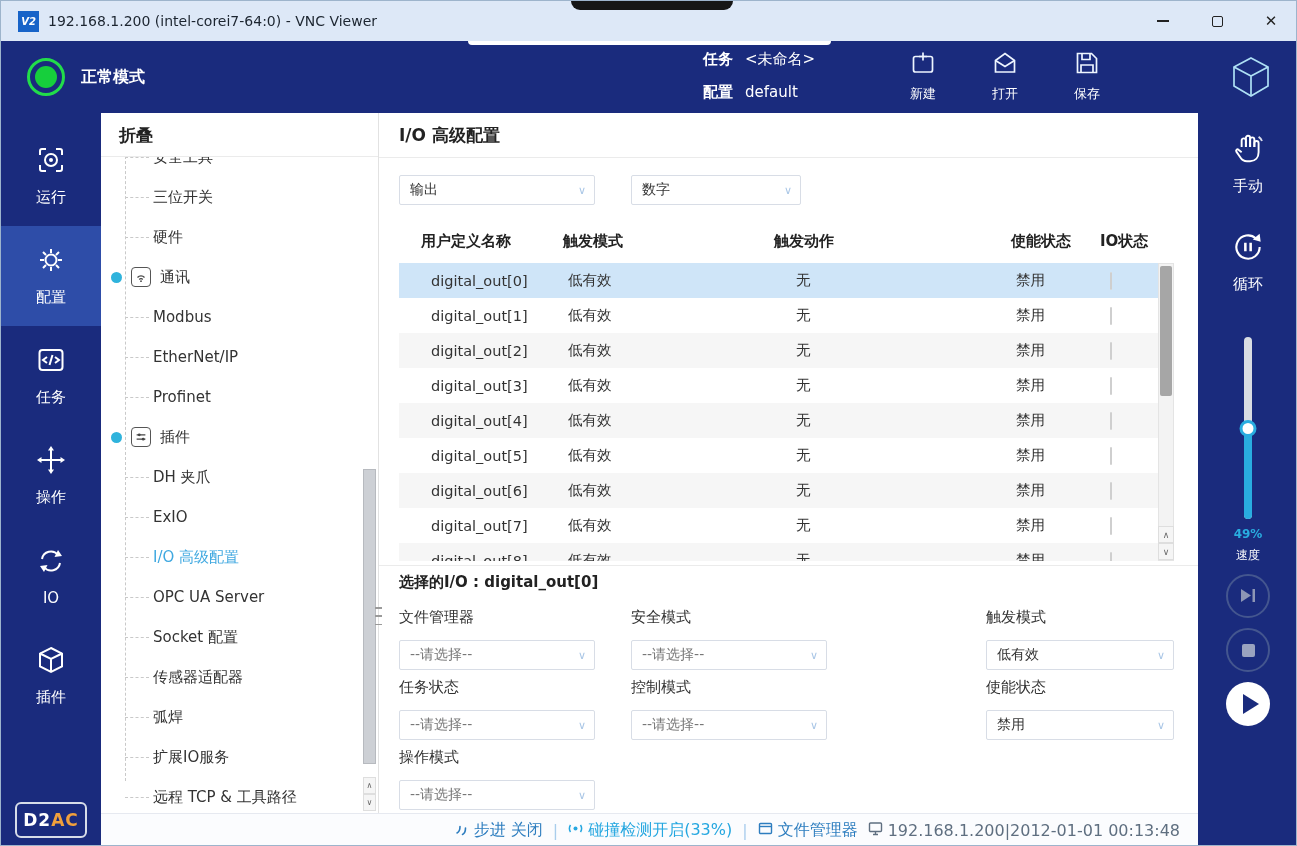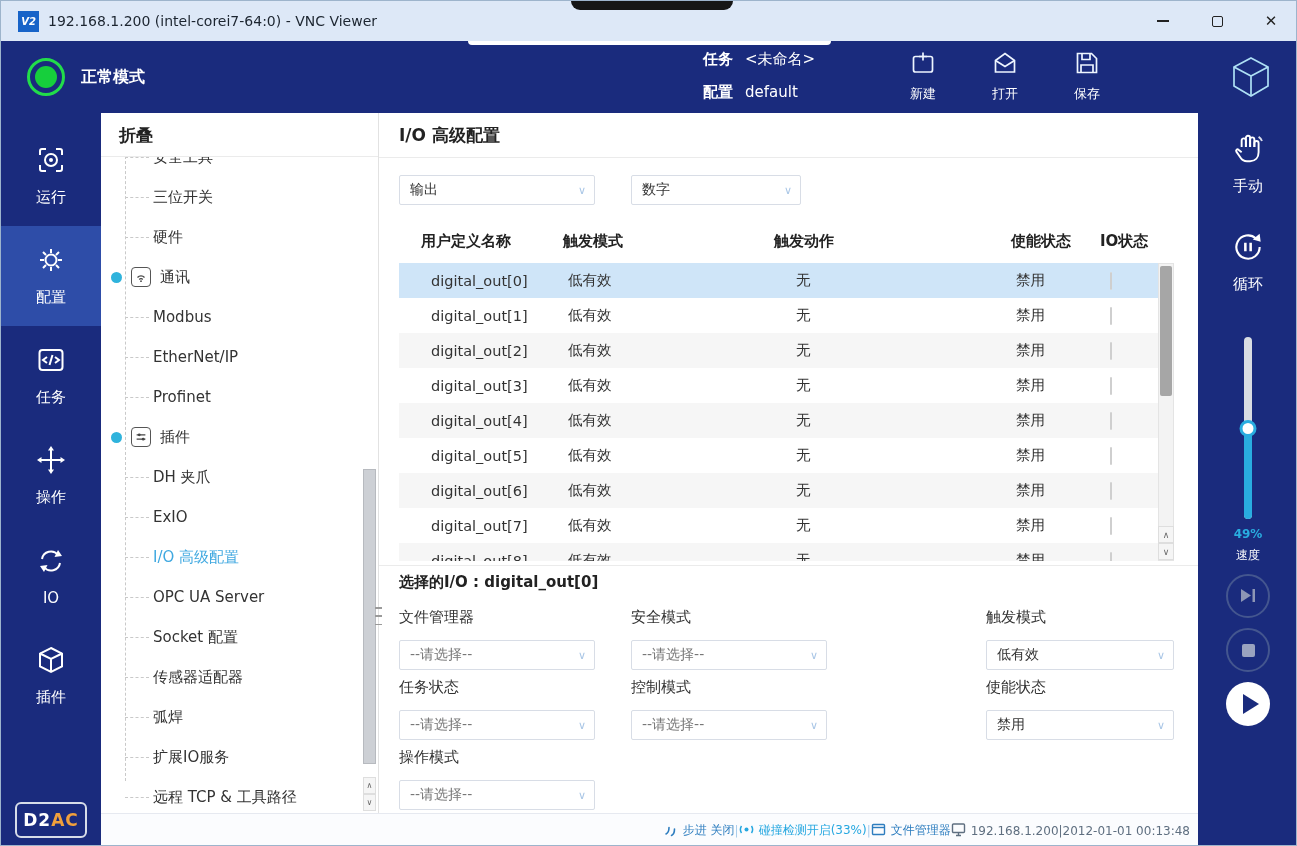--- a/index.html
+++ b/index.html
@@ -100,21 +100,21 @@
   .speed-pct { position:absolute; top:414px; width:100%; text-align:center; color:#29ade0; font-size:12px; font-weight:bold; }
   .speed-label { position:absolute; top:434px; width:100%; text-align:center; color:#fff; font-size:12px; }
   .ctl-btn { position:absolute; left:50%; transform:translateX(-50%); width:44px; height:44px; border-radius:50%; display:flex; align-items:center; justify-content:center; }
   .btn-skip { top:461px; border:2px solid #44568f; }
   .btn-stop { top:515px; border:2px solid #44568f; }
   .btn-play { top:569px; background:#fff; }
   .stop-square { width:13px; height:13px; background:#9aa3bf; border-radius:2px; }
   .play-tri { width:0; height:0; border-left:16px solid #1a2b7d; border-top:10px solid transparent; border-bottom:10px solid transparent; margin-left:5px; }
 
   
-  .statusbar { position:absolute; left:100px; top:812px; width:1097px; height:34px; background:#fbfcfe; border-top:1px solid #e6e9f0; display:flex; align-items:center; justify-content:flex-end; padding-right:8px; font-size:12px; }
+  .statusbar { position:absolute; left:100px; top:812px; width:1097px; height:34px; background:#fbfcfe; border-top:1px solid #e6e9f0; display:flex; align-items:center; justify-content:flex-end; gap:10px; padding-right:18px; font-size:16px; }
   .sb-item { display:flex; align-items:center; gap:5px; font-weight:500; }
   .sb-step,.sb-fm { color:#2d7dbf; }
   .sb-col { color:#25a7e0; }
   .sb-net { color:#5f6f80; font-weight:400; }
   .sb-sep { color:#a9cdec; }
 </style>
 </head>
 <body>
 
 <div class="window">

